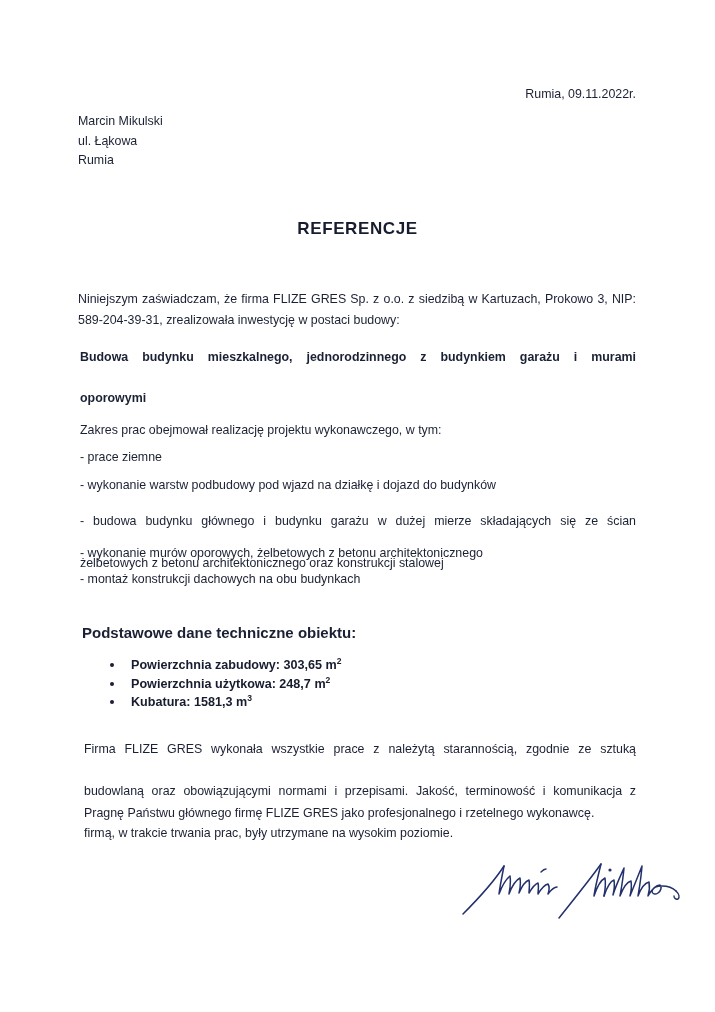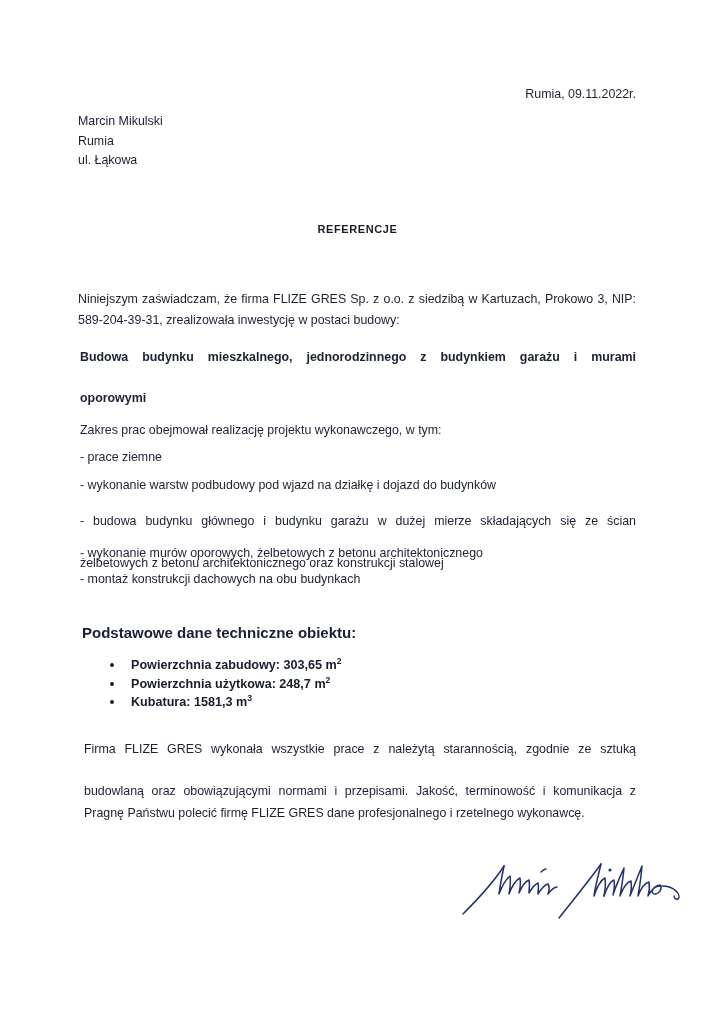--- a/index.html
+++ b/index.html
@@ -44,21 +44,21 @@
     width: 300px;
     line-height: 19.5px;
   }
   .addressee div { white-space: pre; }
 
   .doc-title {
     left: 0;
     right: 0;
     top: 219px;
     text-align: center;
-    font-size: 11px;
+    font-size: 17px;
     font-weight: bold;
     letter-spacing: 0.6px;
     color: #171c2e;
   }
 
   .intro {
     left: 78px;
     width: 558px;
     top: 277px;
     text-align: justify;
@@ -193,22 +193,22 @@
 </style>
 </head>
 <body>
 
 <div class="page">
 
   <div class="block date-line">Rumia, 09.11.2022r.</div>
 
   <div class="block addressee">
     <div>Marcin Mikulski</div>
+    <div>ul. Łąkowa</div>
     <div>Rumia</div>
-    <div>ul. Łąkowa</div>
   </div>
 
   <div class="block doc-title">REFERENCJE</div>
 
   <div class="block intro">Niniejszym zaświadczam, że firma FLIZE GRES Sp. z o.o. z siedzibą w Kartuzach, Prokowo 3, NIP: 589-204-39-31, zrealizowała inwestycję w postaci budowy:</div>
 
   <div class="block subject">
     <span class="j-line">Budowa budynku mieszkalnego, jednorodzinnego z budynkiem garażu i murami</span>
     <span class="j-last">oporowymi</span>
   </div>
@@ -244,23 +244,24 @@
     <li>
       <span class="bullet"></span><span>Kubatura:</span>
       <span>1581,3</span>
       <span>m</span><sup>3</sup>
     </li>
   </ul>
 
   <div class="block closing-1">
     <span class="j-line">Firma FLIZE GRES wykonała wszystkie prace z należytą starannością, zgodnie ze sztuką</span>
     <span class="j-line">budowlaną oraz obowiązującymi normami i przepisami. Jakość, terminowość i komunikacja z</span>
-  </div>
-
-  <div class="block closing-2">Pragnę Państwu polecić firmę FLIZE GRES dane profesjonalnego i rzetelnego wykonawcę.</div>
+    <span class="j-last">firmą, w trakcie trwania prac, były utrzymane na wysokim poziomie.</span>
+  </div>
+
+  <div class="block closing-2">Pragnę Państwu głównego firmę FLIZE GRES jako profesjonalnego i rzetelnego wykonawcę.</div>
 
   <div class="signature">
     <svg viewBox="0 0 235 95" xmlns="http://www.w3.org/2000/svg" fill="none" stroke="#22306b" stroke-linecap="round" stroke-linejoin="round">
 
       <path d="M8 76 C 24 60, 40 42, 49 28" stroke-width="1.5"></path>
       <path d="M49 28 C 47 38, 45 48, 44 56 C 47 48, 51 41, 55 38 C 56 45, 55 51, 54 56
                C 57 48, 61 42, 65 40 C 66 46, 65 51, 64 55 C 67 48, 71 43, 74 42
                C 75 47, 74 52, 74 55 C 77 50, 80 46, 83 45 C 84 49, 83 53, 83 56
                C 86 51, 89 47, 93 46 C 95 49, 94 53, 93 56 C 96 52, 99 49, 102 49" stroke-width="1.5"></path>
 

